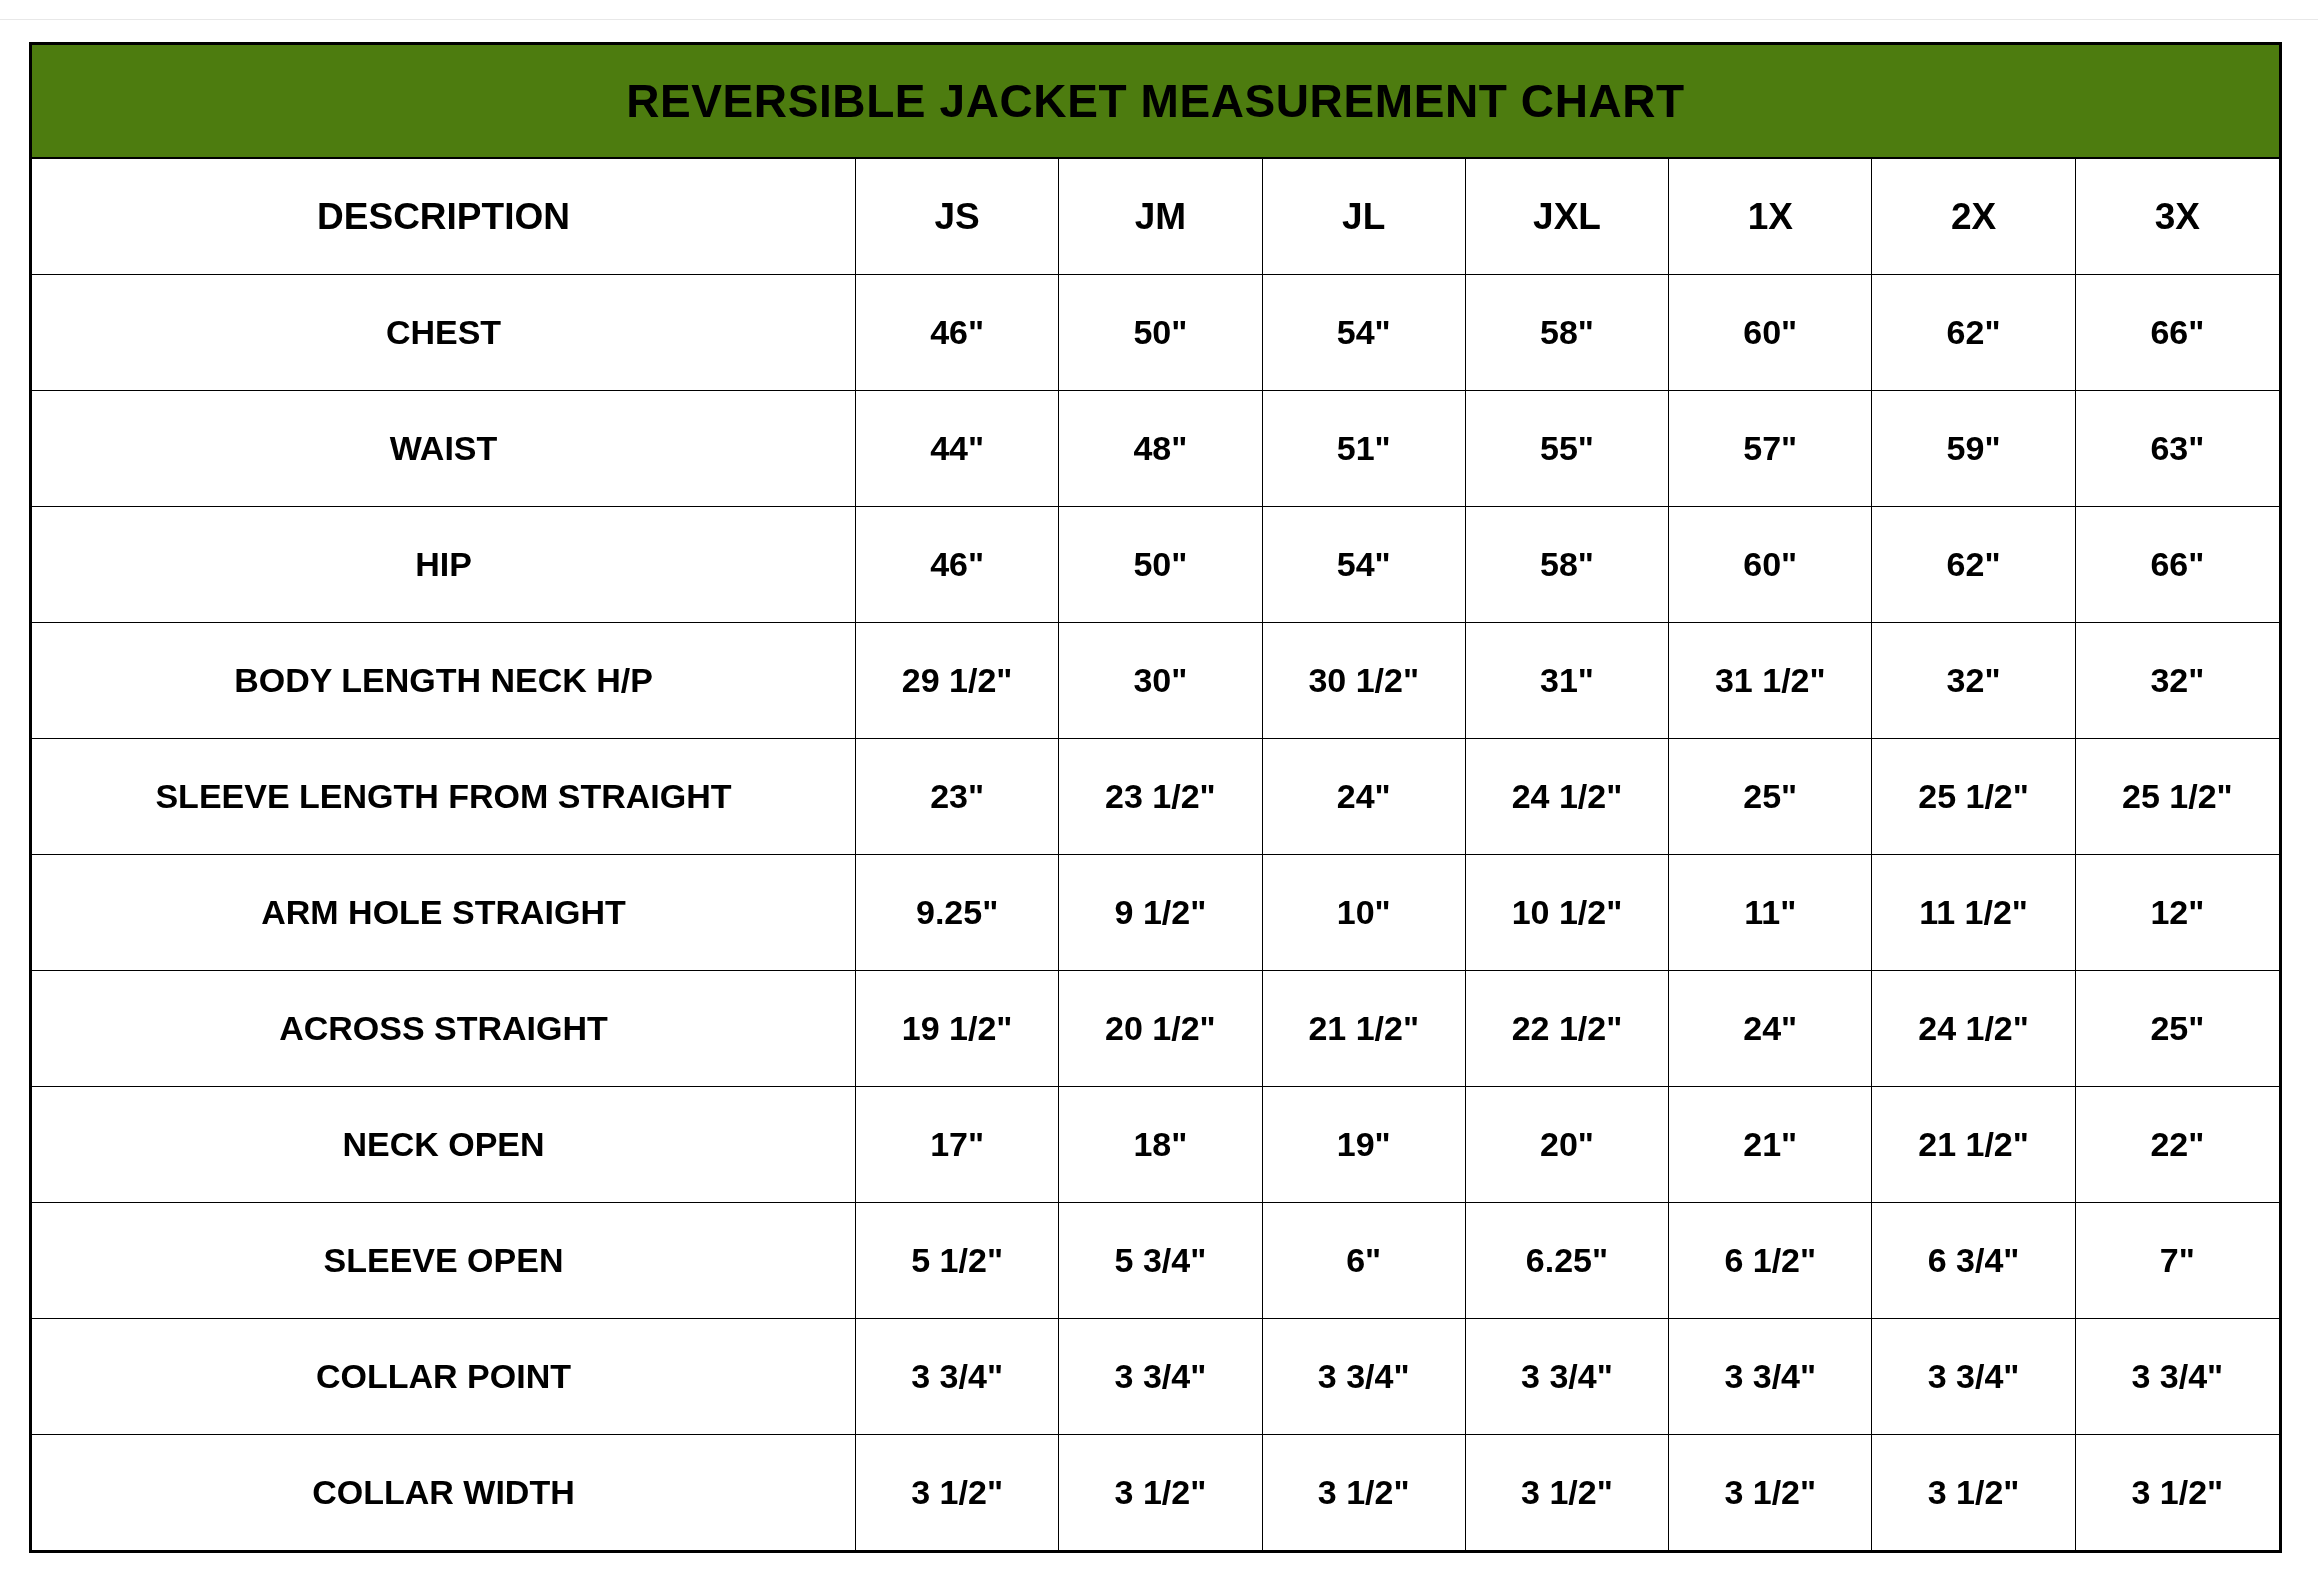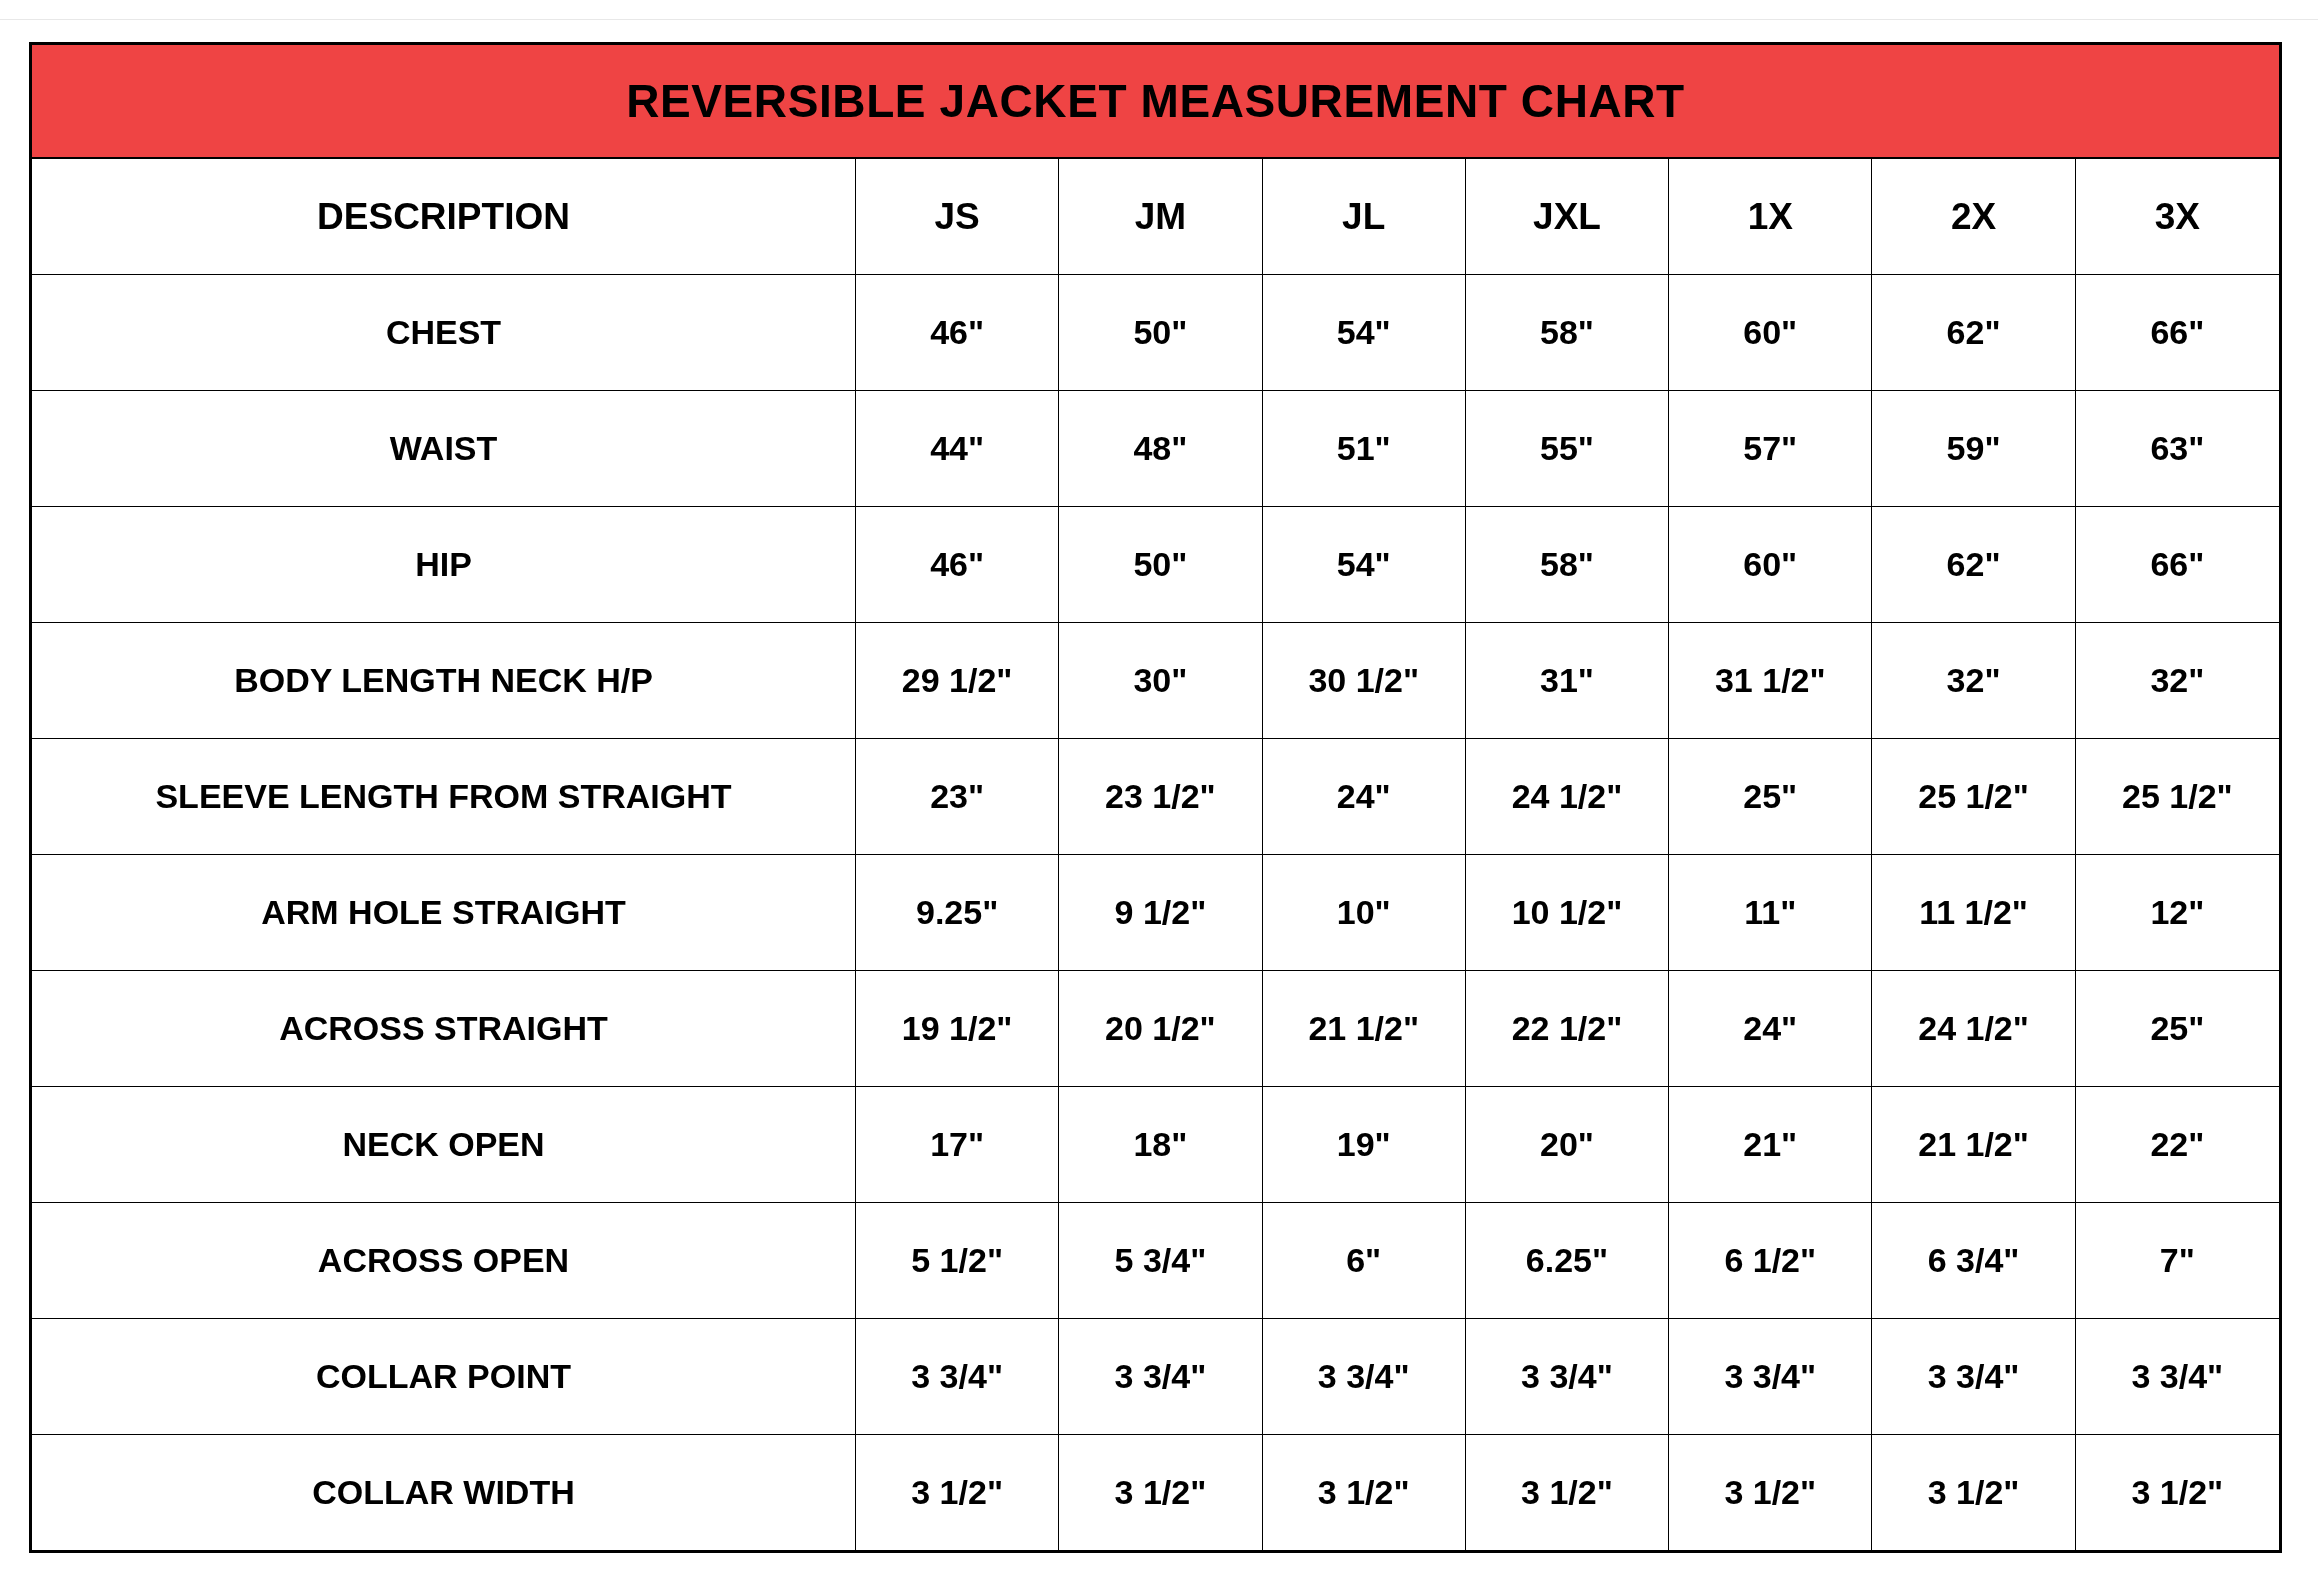--- a/index.html
+++ b/index.html
@@ -23,21 +23,21 @@
     width: 2319px;
     height: 1.2px;
     background: #e8e8e8;
   }
   .chart {
     position: absolute;
     left: 29px;
     top: 42px;
     width: 2247px;
     border: 3.5px solid #000000;
-    background: #ef4444;
+    background: #4d7c0f;
   }
   .title-row {
     height: 112px;
     border-bottom: 2.3px solid #000000;
     display: flex;
     align-items: center;
     justify-content: center;
   }
   .chart-title {
     font-size: 46px;
@@ -147,21 +147,21 @@
       <div class="cell">24 1/2"</div>
       <div class="cell">25"</div>
       <div class="cell row-label">NECK OPEN</div>
       <div class="cell">17"</div>
       <div class="cell">18"</div>
       <div class="cell">19"</div>
       <div class="cell">20"</div>
       <div class="cell">21"</div>
       <div class="cell">21 1/2"</div>
       <div class="cell">22"</div>
-      <div class="cell row-label">ACROSS OPEN</div>
+      <div class="cell row-label">SLEEVE OPEN</div>
       <div class="cell">5 1/2"</div>
       <div class="cell">5 3/4"</div>
       <div class="cell">6"</div>
       <div class="cell">6.25"</div>
       <div class="cell">6 1/2"</div>
       <div class="cell">6 3/4"</div>
       <div class="cell">7"</div>
       <div class="cell row-label">COLLAR POINT</div>
       <div class="cell">3 3/4"</div>
       <div class="cell">3 3/4"</div>

